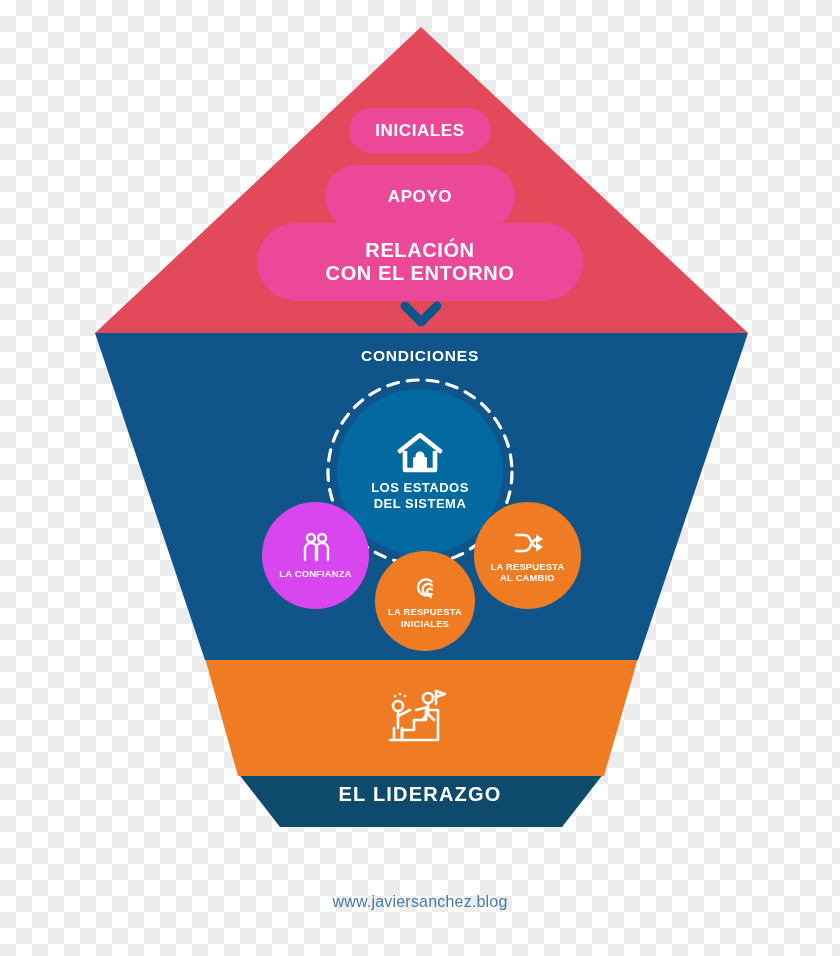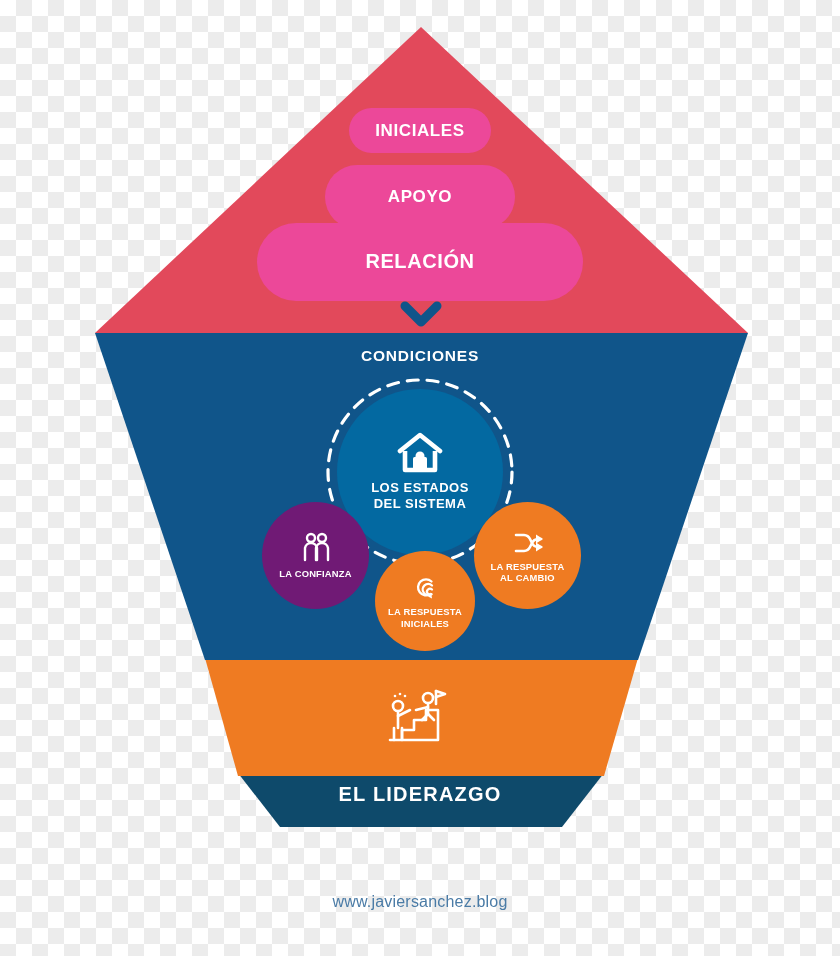--- a/index.html
+++ b/index.html
@@ -117,21 +117,21 @@
     background: #0369a1;
   }
   #bubble-estados .cap {
     font-size: 13px;
     letter-spacing: 0.5px;
     margin-top: 6px;
   }
   #bubble-confianza {
     left: 262px; top: 502px;
     width: 107px; height: 107px;
-    background: #701a75;
+    background: #d946ef;
   }
   #bubble-emocional {
     left: 375px; top: 551px;
     width: 100px; height: 100px;
     background: #EF7B22;
   }
   #bubble-cambio {
     left: 474px; top: 502px;
     width: 107px; height: 107px;
     background: #EF7B22;
@@ -186,20 +186,21 @@
     <span>INICIALES</span>
   </div>
 
   <div class="pill" id="pill-apoyo">
     <span>APOYO</span>
   </div>
 
   <div class="pill" id="pill-relacion">
     <div>
       <div>RELACIÓN</div>
+      <div>CON EL ENTORNO</div>
     </div>
   </div>
 
   <div class="heading" id="label-condiciones">CONDICIONES</div>
 
   <div class="bubble" id="bubble-estados">
     <span class="icon-wrap">
       <svg width="46" height="42" viewBox="0 0 46 42">
 
         <path d="M3 19 L23 3 L43 19" fill="none" stroke="#ffffff" stroke-width="4.6" stroke-linecap="round" stroke-linejoin="round"></path>

